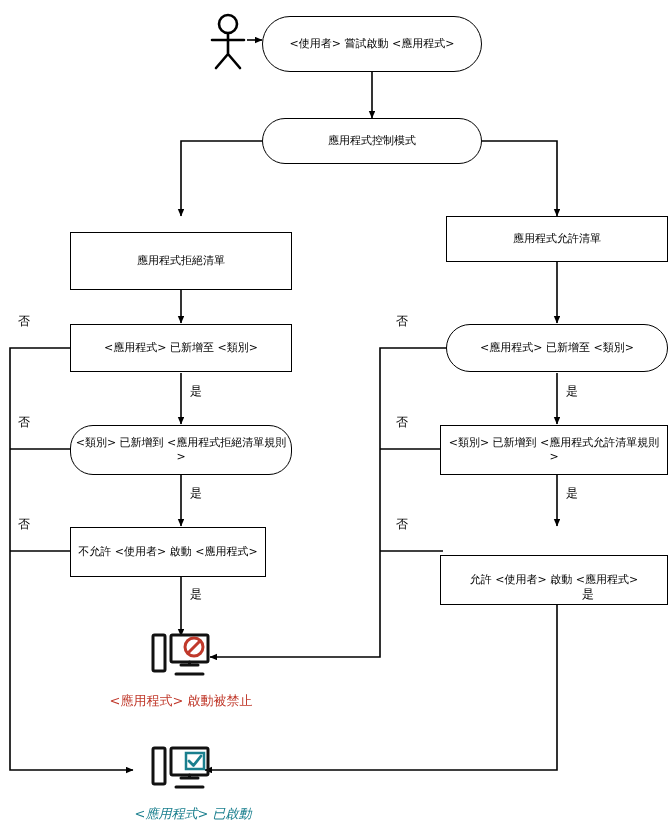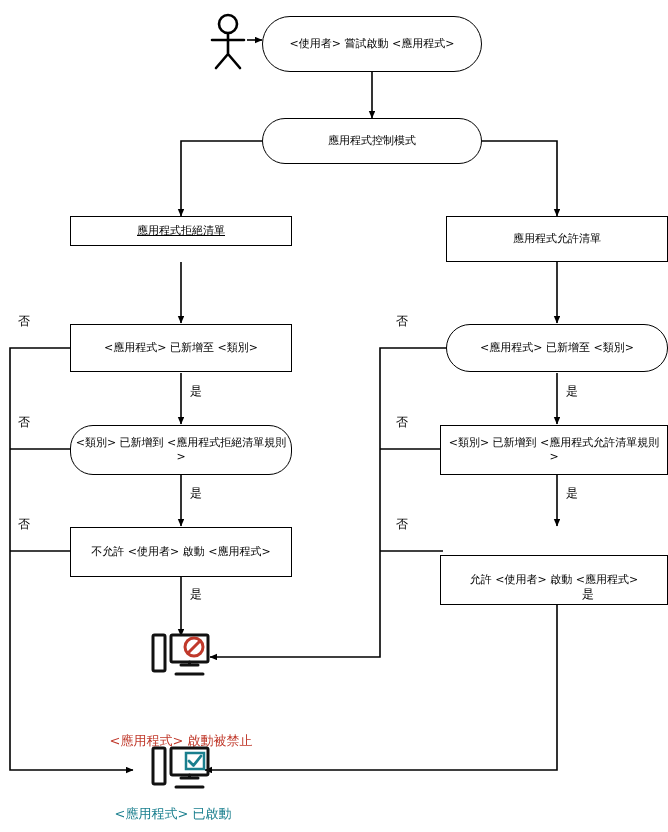--- a/index.html
+++ b/index.html
@@ -51,21 +51,20 @@
     white-space: nowrap;
   }
   .caption {
     position: absolute;
     font-size: 13px;
     white-space: nowrap;
     text-align: center;
   }
   .caption.deny {
     color: #c0392b;
-    margin-top: 40px;
   }
   .caption.allow {
     color: #1a7f8e;
   }
   .icon-wrap {
     position: absolute;
   }
 </style>
 </head>
 <body>
@@ -118,33 +117,33 @@
     <svg width="44" height="58" viewBox="0 0 44 58">
       <circle cx="22" cy="12" r="9" fill="none" stroke="#000000" stroke-width="2.6"></circle>
       <path d="M22,22 L22,42 M22,42 L10,56 M22,42 L34,56 M6,28 L38,28" fill="none" stroke="#000000" stroke-width="2.6" stroke-linecap="round"></path>
     </svg>
   </div>
 
   <div class="node pill" style="left:262px; top:118px; width:220px; height:46px;">應用程式控制模式</div>
 
   <div class="node pill" style="left:262px; top:16px; width:220px; height:56px;">&lt;使用者&gt; 嘗試啟動 &lt;應用程式&gt;</div>
 
-  <div class="node rect" style="left:70px; top:216px; width:222px; height:30px;text-decoration:underline;">應用程式拒絕清單</div>
+  <div class="node rect" style="left:70px; top:232px; width:222px; height:58px;">應用程式拒絕清單</div>
 
   <div class="node rect" style="left:446px; top:216px; width:222px; height:46px;">應用程式允許清單</div>
 
   <div class="node rect" style="left:70px; top:324px; width:222px; height:48px;">&lt;應用程式&gt; 已新增至 &lt;類別&gt;</div>
 
   <div class="node pill" style="left:446px; top:324px; width:222px; height:48px;">&lt;應用程式&gt; 已新增至 &lt;類別&gt;</div>
 
   <div class="node rect" style="left:70px; top:425px; width:222px; height:50px;border-radius:23px;">&lt;類別&gt; 已新增到 &lt;應用程式拒絕清單規則&gt;</div>
 
   <div class="node rect" style="left:440px; top:425px; width:228px; height:50px;">&lt;類別&gt; 已新增到 &lt;應用程式允許清單規則&gt;</div>
 
-  <div class="node rect" style="left:70px; top:527px; width:222px; height:50px;">不允許 &lt;使用者&gt; 啟動 &lt;應用程式&gt;</div>
+  <div class="node rect" style="left:70px; top:527px; width:196px; height:50px;">不允許 &lt;使用者&gt; 啟動 &lt;應用程式&gt;</div>
 
   <div class="node rect" style="left:440px; top:527px; width:228px; height:50px;margin-top:28px;">允許 &lt;使用者&gt; 啟動 &lt;應用程式&gt;</div>
 
   <div class="edge-label" style="left:18px; top:313px;">否</div>
   <div class="edge-label" style="left:18px; top:414px;">否</div>
   <div class="edge-label" style="left:18px; top:516px;">否</div>
 
   <div class="edge-label" style="left:190px; top:383px;">是</div>
   <div class="edge-label" style="left:190px; top:485px;">是</div>
   <div class="edge-label" style="left:190px; top:586px;">是</div>
@@ -172,15 +171,15 @@
   <div class="icon-wrap" style="left:150px; top:745px; width:62px; height:50px;">
     <svg width="62" height="50" viewBox="0 0 62 50">
       <rect x="3" y="3" width="12" height="36" rx="1.5" fill="none" stroke="#111111" stroke-width="3"></rect>
       <rect x="21" y="3" width="37" height="27" rx="1.5" fill="none" stroke="#111111" stroke-width="3"></rect>
       <path d="M31,33 L48,33 M39.5,30 L39.5,33 M26,42 L53,42" stroke="#111111" stroke-width="3" fill="none" stroke-linecap="round"></path>
       <rect x="36" y="8" width="18" height="16" fill="#ffffff" stroke="#1a7f8e" stroke-width="2.5"></rect>
       <path d="M39,16 L43.5,20.5 L51,11" stroke="#1a7f8e" stroke-width="2.8" fill="none" stroke-linecap="round" stroke-linejoin="round"></path>
     </svg>
   </div>
 
-  <div class="caption allow" style="left:52px; top:805px; width:242px;">&lt;應用程式&gt; 已啟動</div>
+  <div class="caption allow" style="left:72px; top:805px; width:242px;font-style:italic;">&lt;應用程式&gt; 已啟動</div>
 
 </div>
 
 </body></html>

